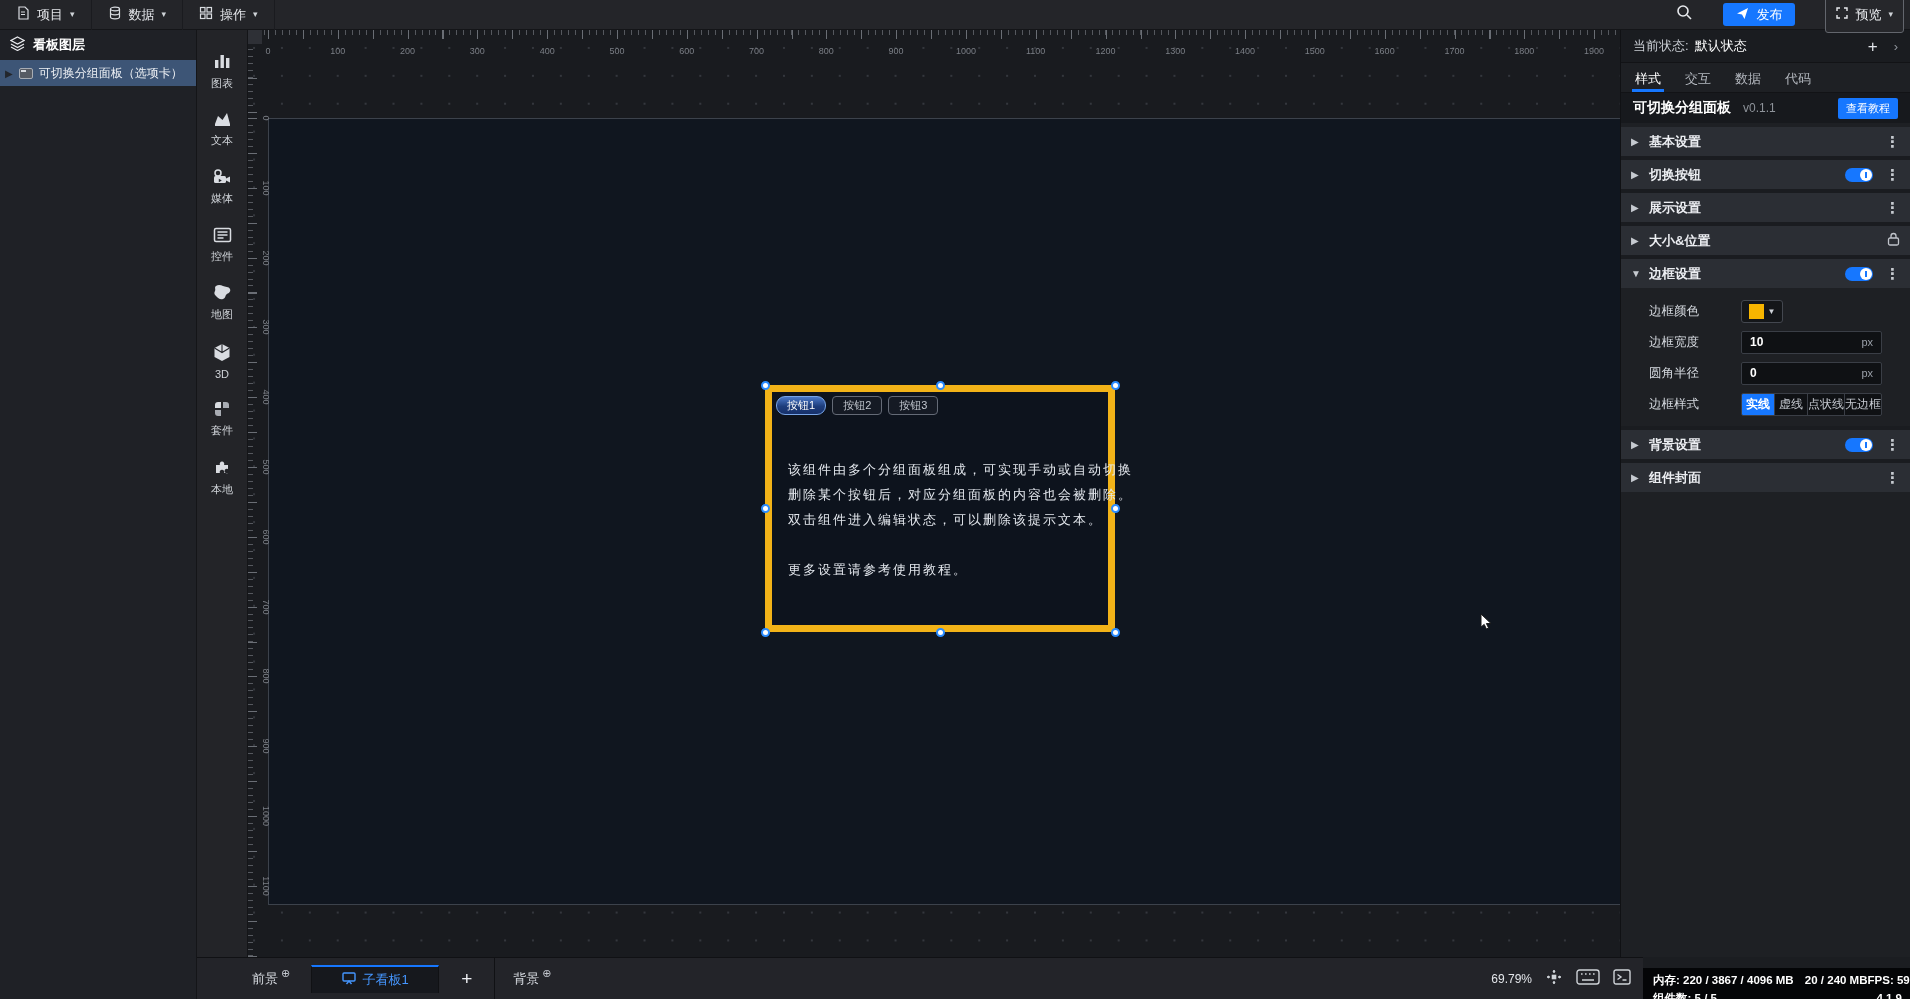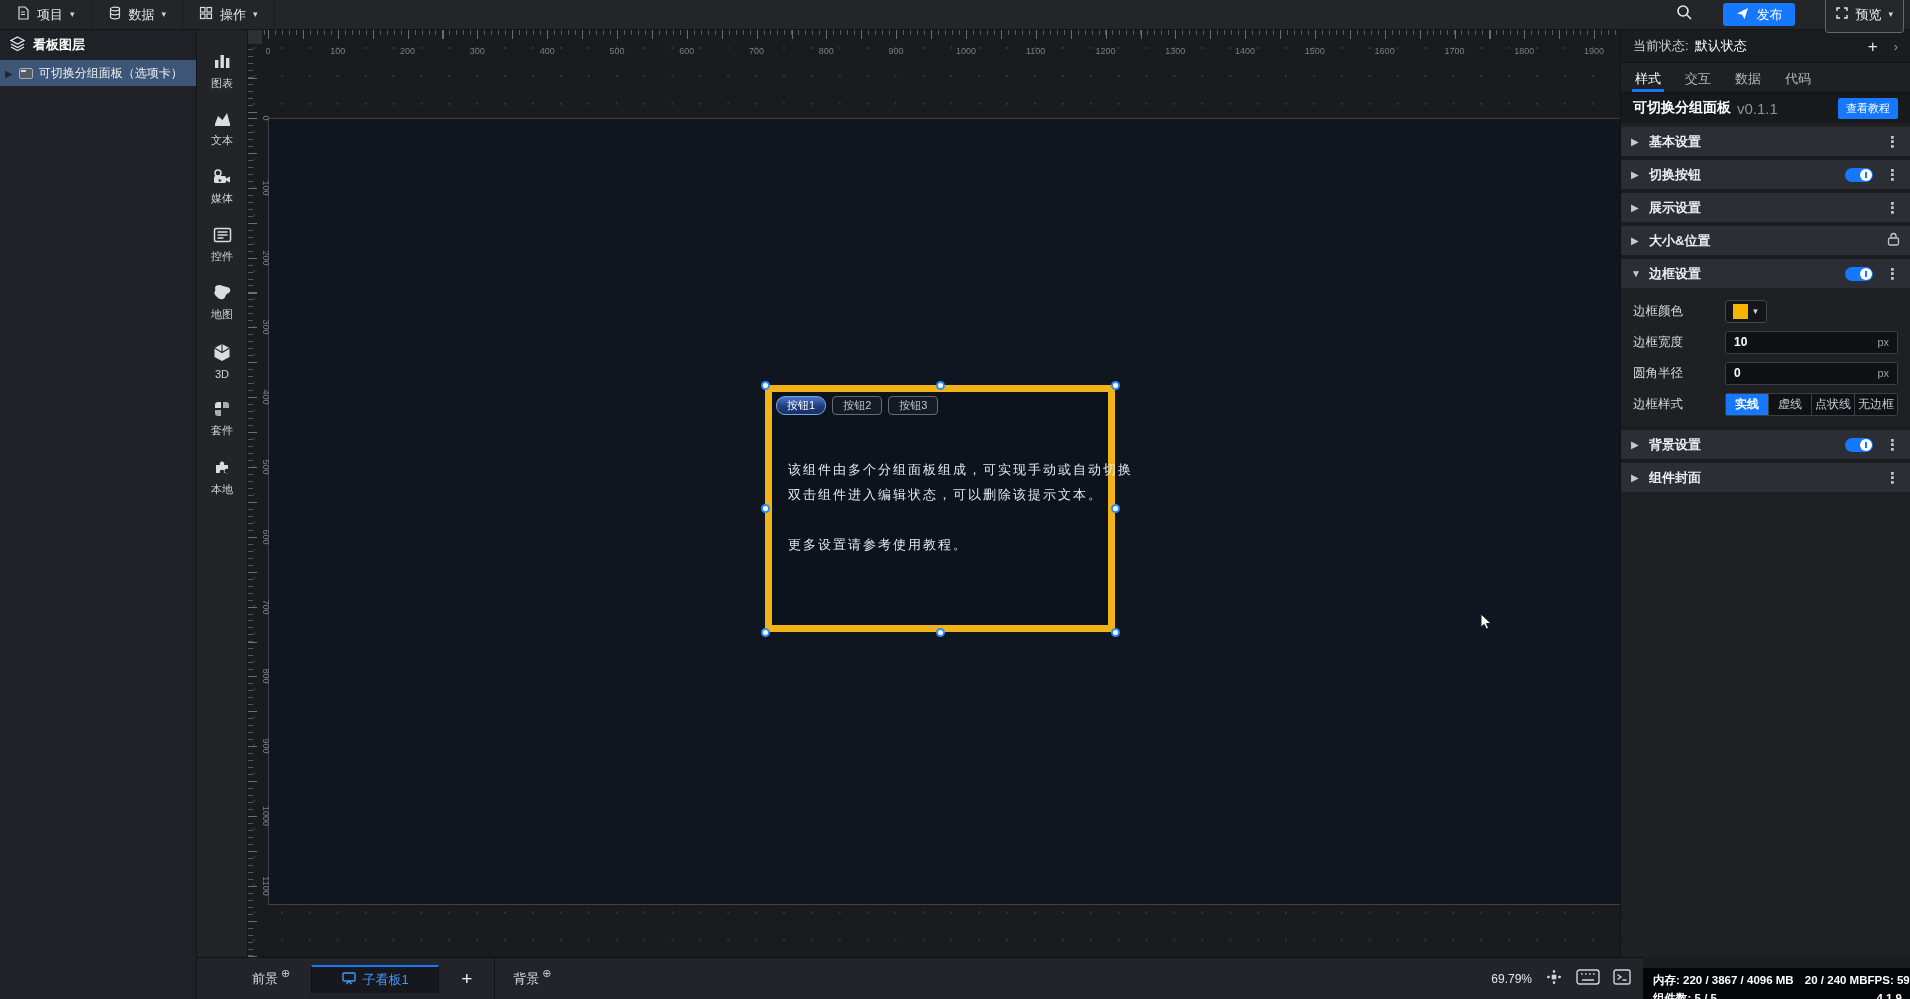--- a/index.html
+++ b/index.html
@@ -86,33 +86,33 @@
   .state-value{color:#fff;}
   .state-icons{margin-left:auto;display:flex;align-items:center;gap:16px;}
   .plus-ico{font-size:17px;color:#e2e5ea;line-height:1;}
   .arrow-ico{font-size:13px;color:#8f949b;line-height:1;}
   .ptabs{height:30px;display:flex;align-items:stretch;padding:0 2px;border-bottom:1px solid #121316;}
   .ptab{padding:7px 12px 0;font-size:13px;color:#b4b8bf;position:relative;cursor:pointer;}
   .ptab.active{color:#fff;}
   .ptab.active::after{content:"";position:absolute;left:9px;right:9px;bottom:0;height:3px;background:#1677ff;}
   .comp-head{height:30px;display:flex;align-items:center;padding:0 12px;background:#17191d;}
   .comp-name{font-size:14px;font-weight:bold;color:#fff;}
-  .comp-ver{font-size:15px;color:#8e939a;margin-left:6px;}
+  .comp-ver{font-size:12px;color:#8e939a;margin-left:12px;}
   .btn-tutorial{margin-left:auto;background:#1677ff;color:#fff;font-size:11px;padding:3px 8px;border-radius:2px;}
   .sections{background:#1a1c20;}
   .sec-row{height:29px;margin-top:4px;background:#2b2e34;display:flex;align-items:center;
            padding:0 10px;gap:9px;font-size:13px;font-weight:bold;color:#eceef2;cursor:pointer;}
   .sec-caret{font-size:10px;color:#c6cad0;width:9px;flex:none;}
   .sec-right{margin-left:auto;display:flex;align-items:center;gap:12px;}
   .kebab{color:#c6cad0;font-size:15px;font-weight:bold;line-height:1;}
   .toggle{width:28px;height:14px;border-radius:7px;background:#1677ff;position:relative;flex:none;}
   .knob{position:absolute;right:1px;top:1px;width:12px;height:12px;border-radius:50%;background:#fff;
         display:flex;align-items:center;justify-content:center;}
   .knob::after{content:"";width:2px;height:6px;background:#1677ff;}
-  .sec-body{background:#1e2024;padding:4px 12px 10px;}
+  .sec-body{background:#1e2024;padding:4px 28px 10px;}
   .field{display:flex;align-items:center;margin-top:7px;height:24px;}
   .field-label{width:92px;font-size:12.5px;color:#d6dae0;flex:none;}
   .color-btn{width:42px;height:23px;border:1px solid #43474f;border-radius:3px;background:#141619;
              display:flex;align-items:center;justify-content:center;gap:4px;}
   .swatch{width:15px;height:15px;background:#f7b500;}
   .mini-chev{font-size:8px;color:#cfd3d9;}
   .num-input{flex:1;height:23px;background:#0f1114;border:1px solid #3a3e46;border-radius:2px;
              display:flex;align-items:center;padding:0 8px;color:#fff;font-size:12px;font-weight:bold;}
   .unit{margin-left:auto;color:#9aa0a9;font-weight:normal;font-size:11px;}
   .segmented{flex:1;display:flex;height:23px;border:1px solid #3a3e46;border-radius:2px;
@@ -333,20 +333,21 @@
     <div class="artboard"></div>
 
     <div class="component" id="component" style="border-color: rgb(242, 179, 24);">
       <div class="comp-buttons">
         <span class="comp-btn active">按钮1</span>
         <span class="comp-btn">按钮2</span>
         <span class="comp-btn">按钮3</span>
       </div>
       <div class="comp-text" id="compText">
           <div>该组件由多个分组面板组成，可实现手动或自动切换</div>
+          <div>删除某个按钮后，对应分组面板的内容也会被删除。</div>
           <div>双击组件进入编辑状态，可以删除该提示文本。</div>
           <div></div>
           <div>更多设置请参考使用教程。</div>
         </div>
     </div>
 
     <span class="handle" style="left:512.5px;top:350.5px;"></span>
     <span class="handle" style="left:687.5px;top:350.5px;"></span>
     <span class="handle" style="left:862.5px;top:350.5px;"></span>
     <span class="handle" style="left:512.5px;top:474px;"></span>

